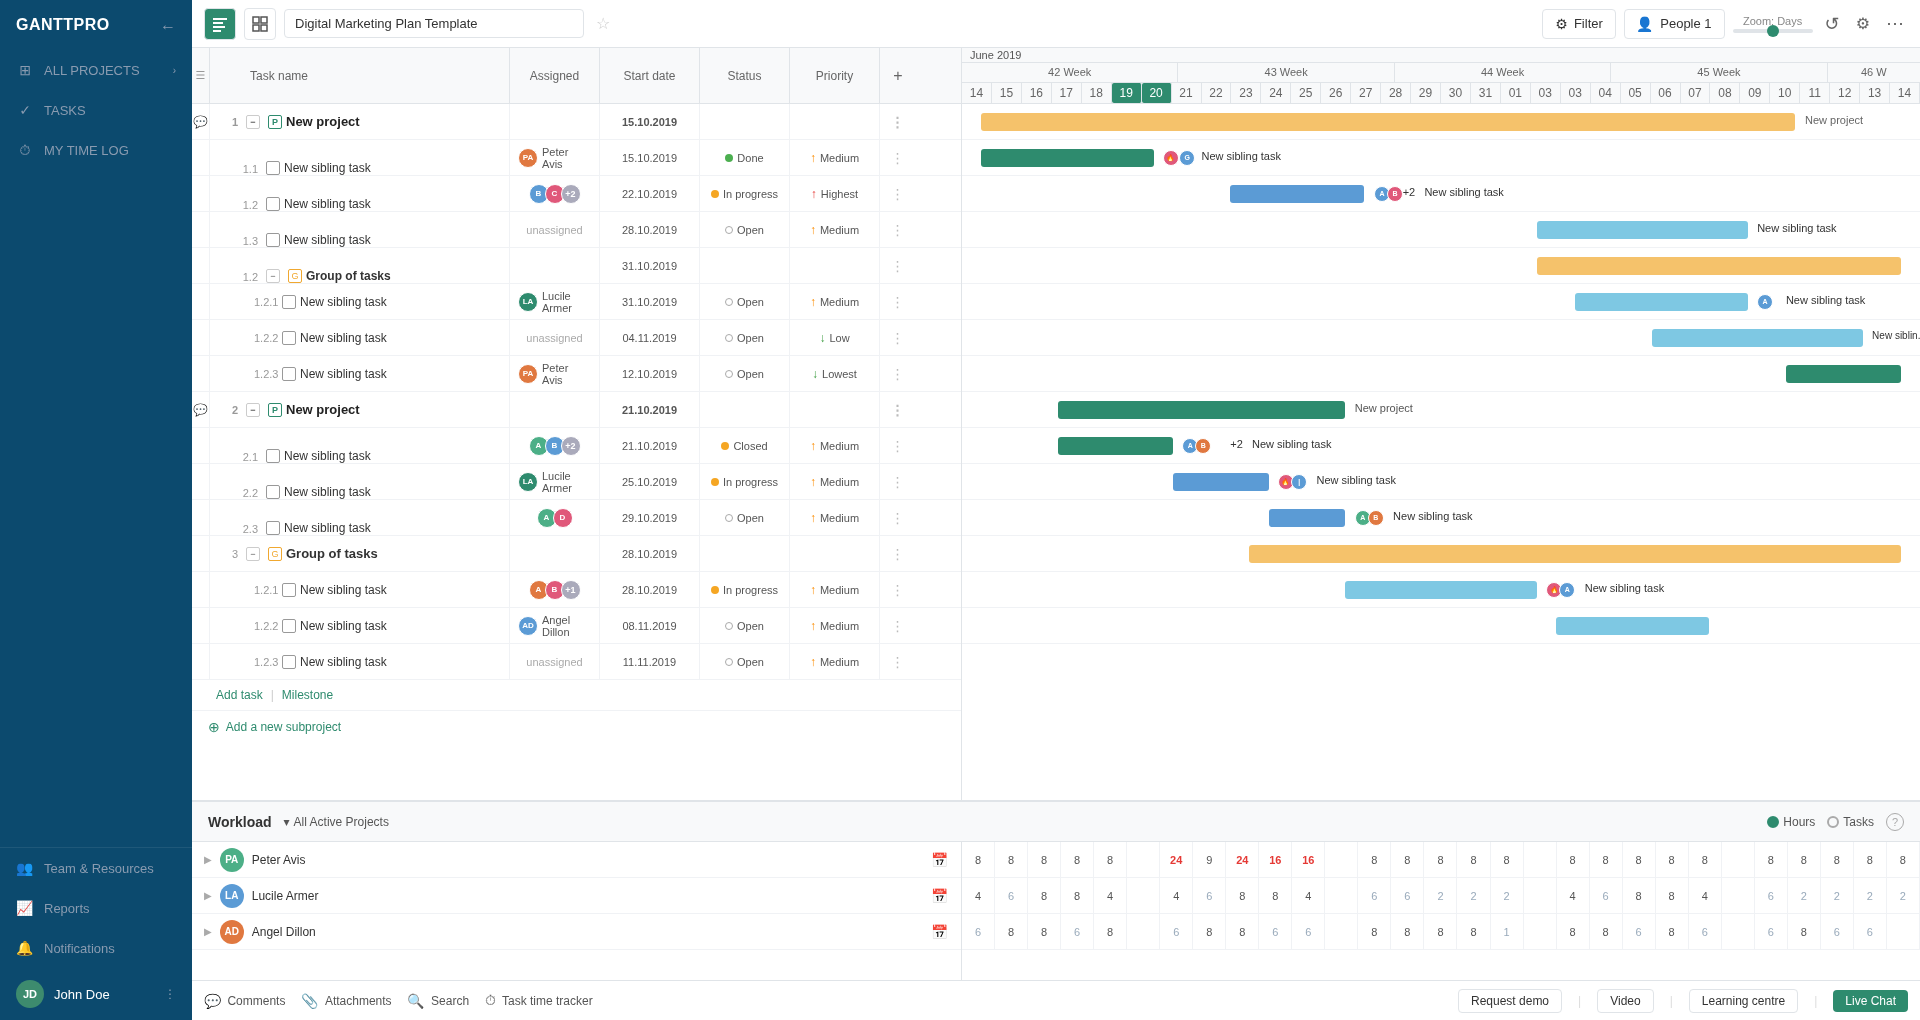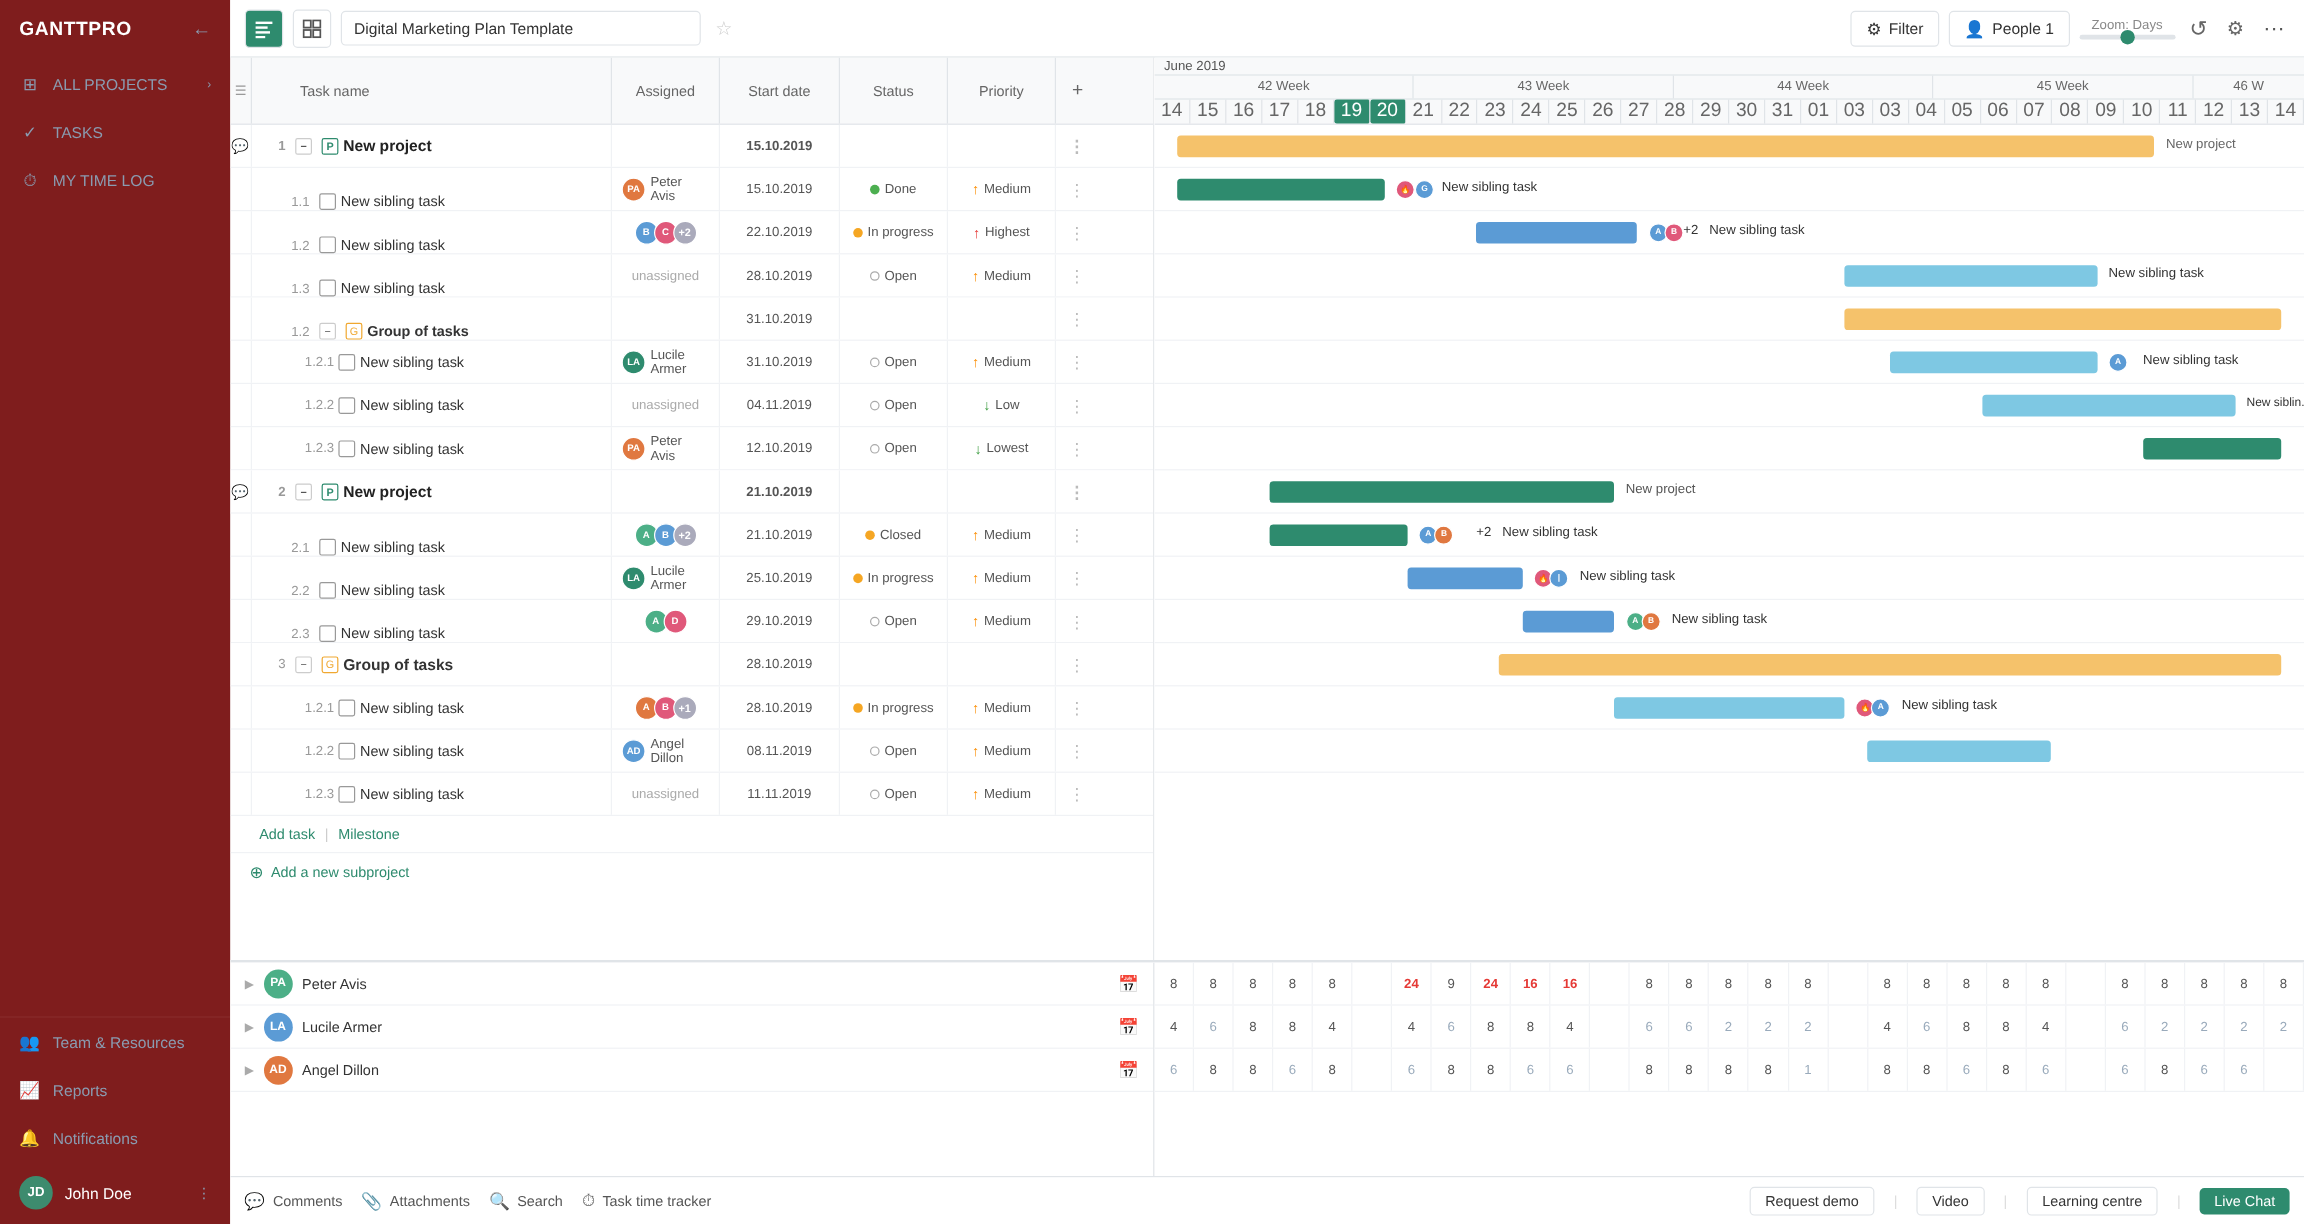--- a/index.html
+++ b/index.html
@@ -1,21 +1,21 @@
 <!DOCTYPE html>
 <html><head>
   <meta charset="utf-8">
   <style>
     * { box-sizing: border-box; margin: 0; padding: 0; }
     body { font-family: -apple-system, BlinkMacSystemFont, 'Segoe UI', sans-serif; font-size: 12px; background: #f0f2f5; overflow: hidden; width: 1920px; height: 1020px; }
 
     
     #sidebar {
       position: absolute; left: 0; top: 0; width: 192px; height: 1020px;
-      background: #7f1d1d; color: #8a9bb0; display: flex; flex-direction: column; justify-content: space-between;
+      background: #0c4a6e; color: #8a9bb0; display: flex; flex-direction: column; justify-content: space-between;
     }
     #sidebar .logo { padding: 16px 16px; display: flex; align-items: center; justify-content: space-between; }
     #sidebar .logo-text { color: #fff; font-size: 16px; font-weight: 700; letter-spacing: 0.5px; }
     #sidebar .logo-arrow { color: #8a9bb0; cursor: pointer; font-size: 16px; }
     #sidebar .nav-item {
       display: flex; align-items: center; padding: 12px 16px; cursor: pointer;
       gap: 10px; font-size: 13px; color: #8a9bb0; transition: background 0.2s;
     }
     #sidebar .nav-item .nav-icon { width: 18px; text-align: center; font-size: 14px; }
     #sidebar .nav-item .nav-arrow { margin-left: auto; font-size: 10px; }
@@ -151,21 +151,21 @@
       background: #fff;
     }
 
     #gantt-header {
       height: 56px; background: #f8f9fa; border-bottom: 1px solid #e0e4e8; flex-shrink: 0;
       display: flex; flex-direction: column;
     }
     .week-row { display: flex; align-items: center; height: 28px; border-bottom: 1px solid #e0e4e8; }
     .week-cell { display: flex; align-items: center; justify-content: center; font-size: 11px; color: #666; height: 100%; border-right: 1px solid #e0e4e8; font-weight: 500; }
     .day-row { display: flex; align-items: center; height: 28px; }
-    .day-cell { display: flex; align-items: center; justify-content: center; font-size: 16px; height: 100%; border-right: 1px solid #e0e4e8; color: #666; min-width: 28px; flex: 1; }
+    .day-cell { display: flex; align-items: center; justify-content: center; font-size: 12px; height: 100%; border-right: 1px solid #e0e4e8; color: #666; min-width: 28px; flex: 1; }
     .day-cell.today { background: #2e8b6e; color: #fff; border-radius: 2px; }
 
     #gantt-body { flex: 1; overflow-y: auto; overflow-x: hidden; position: relative; }
     .gantt-row { height: 36px; border-bottom: 1px solid #f0f2f5; position: relative; display: flex; align-items: center; }
     .gantt-bar {
       position: absolute; height: 18px; border-radius: 3px; display: flex; align-items: center;
       padding: 0 6px; font-size: 11px; color: #fff; white-space: nowrap; overflow: hidden;
     }
     .bar-orange { background: #f5c26b; color: #333; }
     .bar-teal { background: #2e8b6e; }
@@ -885,20 +885,39 @@
         <div class="gantt-row">
           <div class="gantt-bar bar-light-blue" style="left:62%;width:16%;top:9px;"></div>
         </div>
 
       </div>
     </div>
 
   </div>
 
   <div id="workload">
+    <div id="workload-header">
+      <span class="wl-title">Workload</span>
+      <div class="wl-dropdown">
+        <span>▾</span>
+        <span>All Active Projects</span>
+      </div>
+      <div class="wl-spacer"></div>
+      <div class="wl-radio-group">
+        <div class="wl-radio">
+          <div class="wl-radio-dot active"></div>
+          <span>Hours</span>
+        </div>
+        <div class="wl-radio">
+          <div class="wl-radio-dot"></div>
+          <span>Tasks</span>
+        </div>
+      </div>
+      <div class="wl-help">?</div>
+    </div>
 
     <div id="workload-body">
 
       <div id="workload-left">
         <div class="wl-row">
           <span class="wl-expand">▶</span>
           <div class="wl-avatar" style="background:#4caf87;">PA</div>
           <span class="wl-name">Peter Avis</span>
           <span class="wl-cal">📅</span>
         </div>

